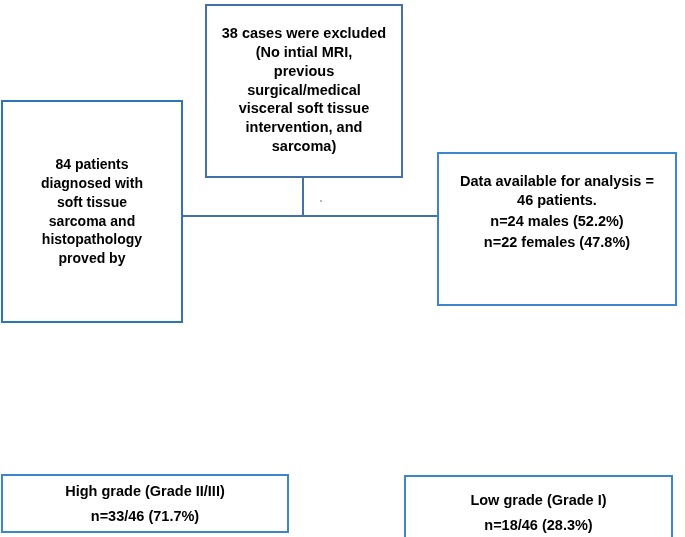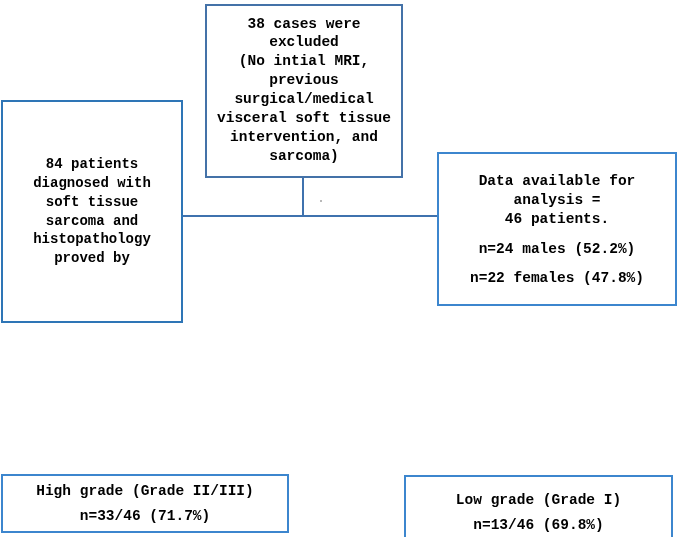--- a/index.html
+++ b/index.html
@@ -5,21 +5,21 @@
   html, body {
     margin: 0;
     padding: 0;
     background: #ffffff;
   }
   #flowchart-canvas {
     position: relative;
     width: 685px;
     height: 537px;
     background: #ffffff;
-    font-family: Liberation Mono, monospace;
+    font-family: Liberation Sans, sans-serif;
     overflow: hidden;
   }
   .box {
     position: absolute;
     box-sizing: border-box;
     background: #ffffff;
     display: flex;
     flex-direction: column;
     align-items: center;
     justify-content: center;
@@ -62,21 +62,21 @@
     border: 2px solid #3C86CE;
     font-size: 14.5px;
     line-height: 1.30;
     padding: 6px 8px 18px 8px;
     justify-content: flex-start;
   }
   #box-analysis .head {
     margin-top: 12px;
   }
   #box-analysis .stat {
-    margin-top: 11px;
+    margin-top: 2px;
   }
   #box-high-grade {
     left: 1px;
     top: 474px;
     width: 288px;
     height: 59px;
     border: 2px solid #3C86CE;
     font-size: 14.5px;
     line-height: 1.30;
   }
@@ -159,16 +159,16 @@
     <span class="line stat">n=22 females  (47.8%)</span>
   </div>
 
   <div class="box" id="box-high-grade">
     <span class="line">High grade (Grade II/III)</span>
     <span class="line">n=33/46 (71.7%)</span>
   </div>
 
   <div class="box" id="box-low-grade">
     <span class="line">Low grade (Grade I)</span>
-    <span class="line">n=13/46 (69.8%)</span>
+    <span class="line">n=18/46 (28.3%)</span>
   </div>
 
 </div>
 
 </body></html>

